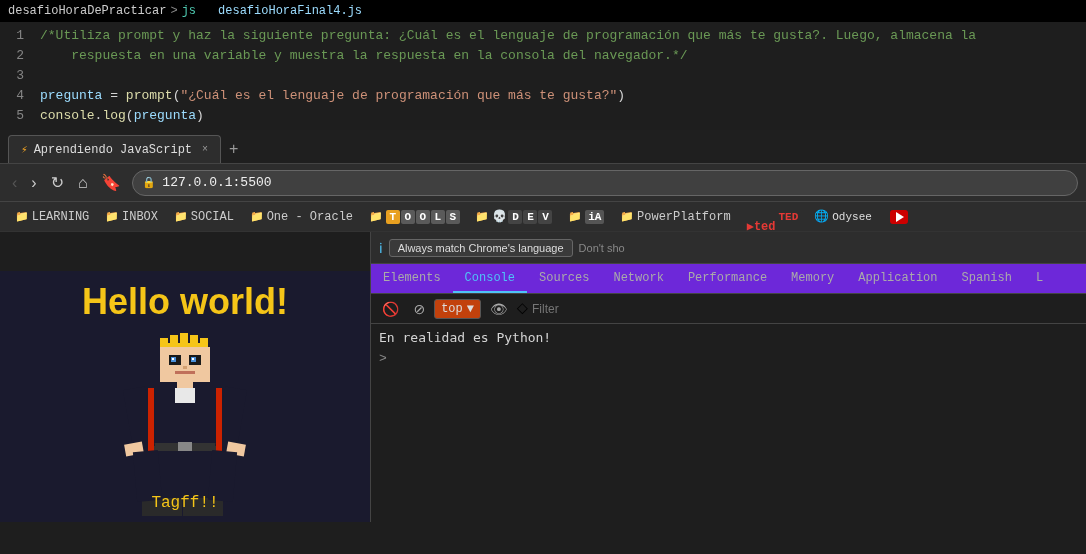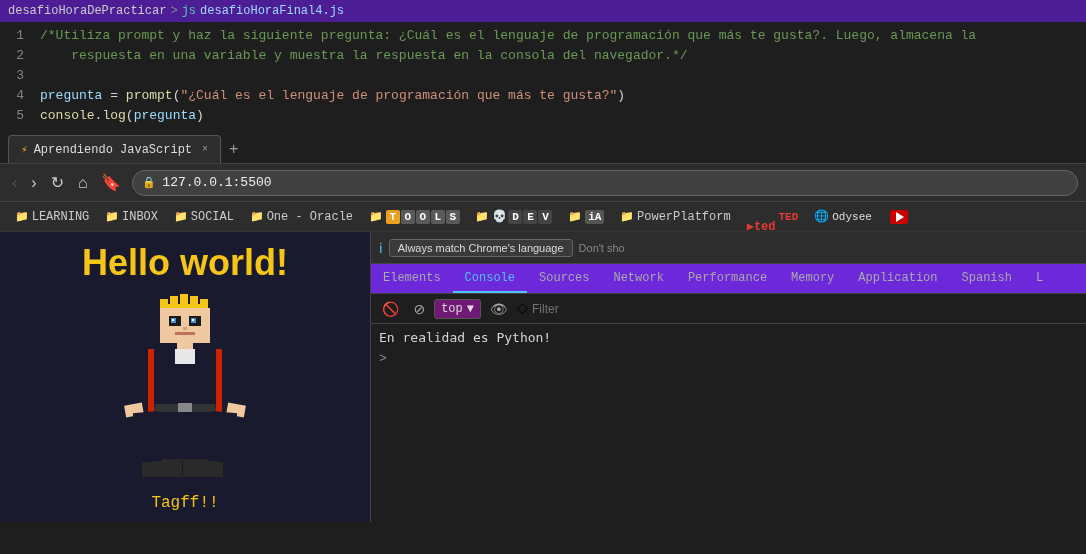--- a/index.html
+++ b/index.html
@@ -2,31 +2,31 @@
 <html><head>
   <meta charset="utf-8">
   <style>
     * { margin: 0; padding: 0; box-sizing: border-box; }
     body { width: 1086px; height: 554px; overflow: hidden; font-family: 'Consolas', 'Courier New', monospace; background: #1e1e1e; }
 
     
     .editor-area { width: 100%; height: 130px; background: #1e1e1e; position: relative; }
 
     .breadcrumb-bar {
-      background: #4c1d95;
+      background: #000000;
       height: 22px;
       display: flex;
       align-items: center;
       padding: 0 8px;
       font-size: 12px;
       color: #ccc;
     }
     .breadcrumb-bar span { color: #ccc; }
     .breadcrumb-bar .sep { margin: 0 4px; color: #888; }
-    .breadcrumb-bar .file-icon { color: #4ec9b0; margin-right: 4px; }
+    .breadcrumb-bar .file-icon { color: #4ec9b0; margin-right: 22px; }
     .breadcrumb-bar .filename { color: #9cdcfe; }
 
     .code-area { display: flex; flex-direction: column; padding: 4px 0; background: #1e1e1e; }
     .code-line { display: flex; align-items: flex-start; min-height: 20px; font-size: 13px; line-height: 20px; }
     .line-num { width: 40px; text-align: right; padding-right: 16px; color: #858585; user-select: none; flex-shrink: 0; }
     .line-content { color: #d4d4d4; white-space: pre; }
 
     
     .c-comment { color: #6a9955; }
     .c-string { color: #ce9178; }
@@ -119,21 +119,21 @@
     .dv-e { background: #444; color: #fff; }
     .dv-v { background: #444; color: #fff; }
     .ia-box { display: flex; align-items: center; background: #555; border-radius: 2px; padding: 1px 3px; font-size: 11px; font-weight: bold; color: #fff; }
     .ted-logo { color: #e53935; font-size: 11px; font-weight: bold; }
     .odysee-logo { color: #ddd; font-size: 11px; }
 
     
     .main-content { display: flex; width: 100%; height: 290px; }
 
     
-    .webpage { width: 370px; background: #1a1a2e; flex-shrink: 0; display: flex; flex-direction: column; align-items: center; padding-top: 10px; position: relative; overflow: hidden; }
+    .webpage { width: 370px; background: #1a1a2e; flex-shrink: 0; display: flex; flex-direction: column; align-items: center; padding-top: 10px; position: relative; overflow: hidden; margin-top: 39px; }
     .hello-text { color: #f5c518; font-size: 36px; font-weight: bold; font-family: 'Arial Black', sans-serif; margin-bottom: 10px; }
     .character { width: 180px; height: 200px; position: relative; display: flex; align-items: center; justify-content: center; }
     .tagff { color: #f5c518; font-size: 16px; font-weight: normal; position: absolute; bottom: 10px; }
 
     
     .devtools { flex: 1; background: #1e1e1e; border-left: 1px solid #444; display: flex; flex-direction: column; overflow: hidden; }
 
     .devtools-notification {
       background: #2d2d2d;
       padding: 6px 8px;
@@ -192,21 +192,21 @@
       display: flex;
       align-items: center;
       padding: 0 6px;
       gap: 4px;
       border-bottom: 1px solid #444;
     }
     .dt-tool-btn { background: none; border: none; color: #aaa; cursor: pointer; padding: 3px 5px; border-radius: 3px; font-size: 14px; }
     .top-selector {
       display: flex;
       align-items: center;
-      background: #701a75;
+      background: #c2410c;
       border: 1px solid #555;
       border-radius: 3px;
       padding: 2px 6px;
       font-size: 12px;
       color: #ddd;
       gap: 4px;
     }
     .filter-area {
       display: flex;
       align-items: center;

